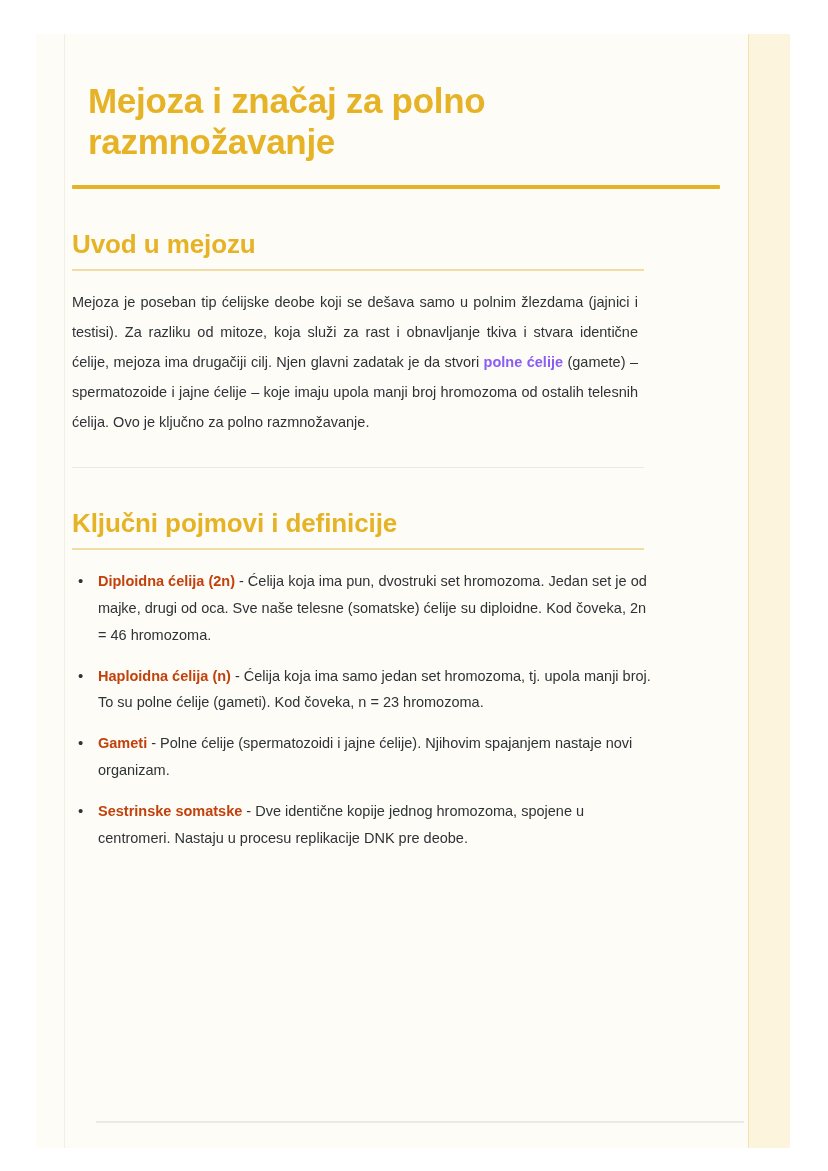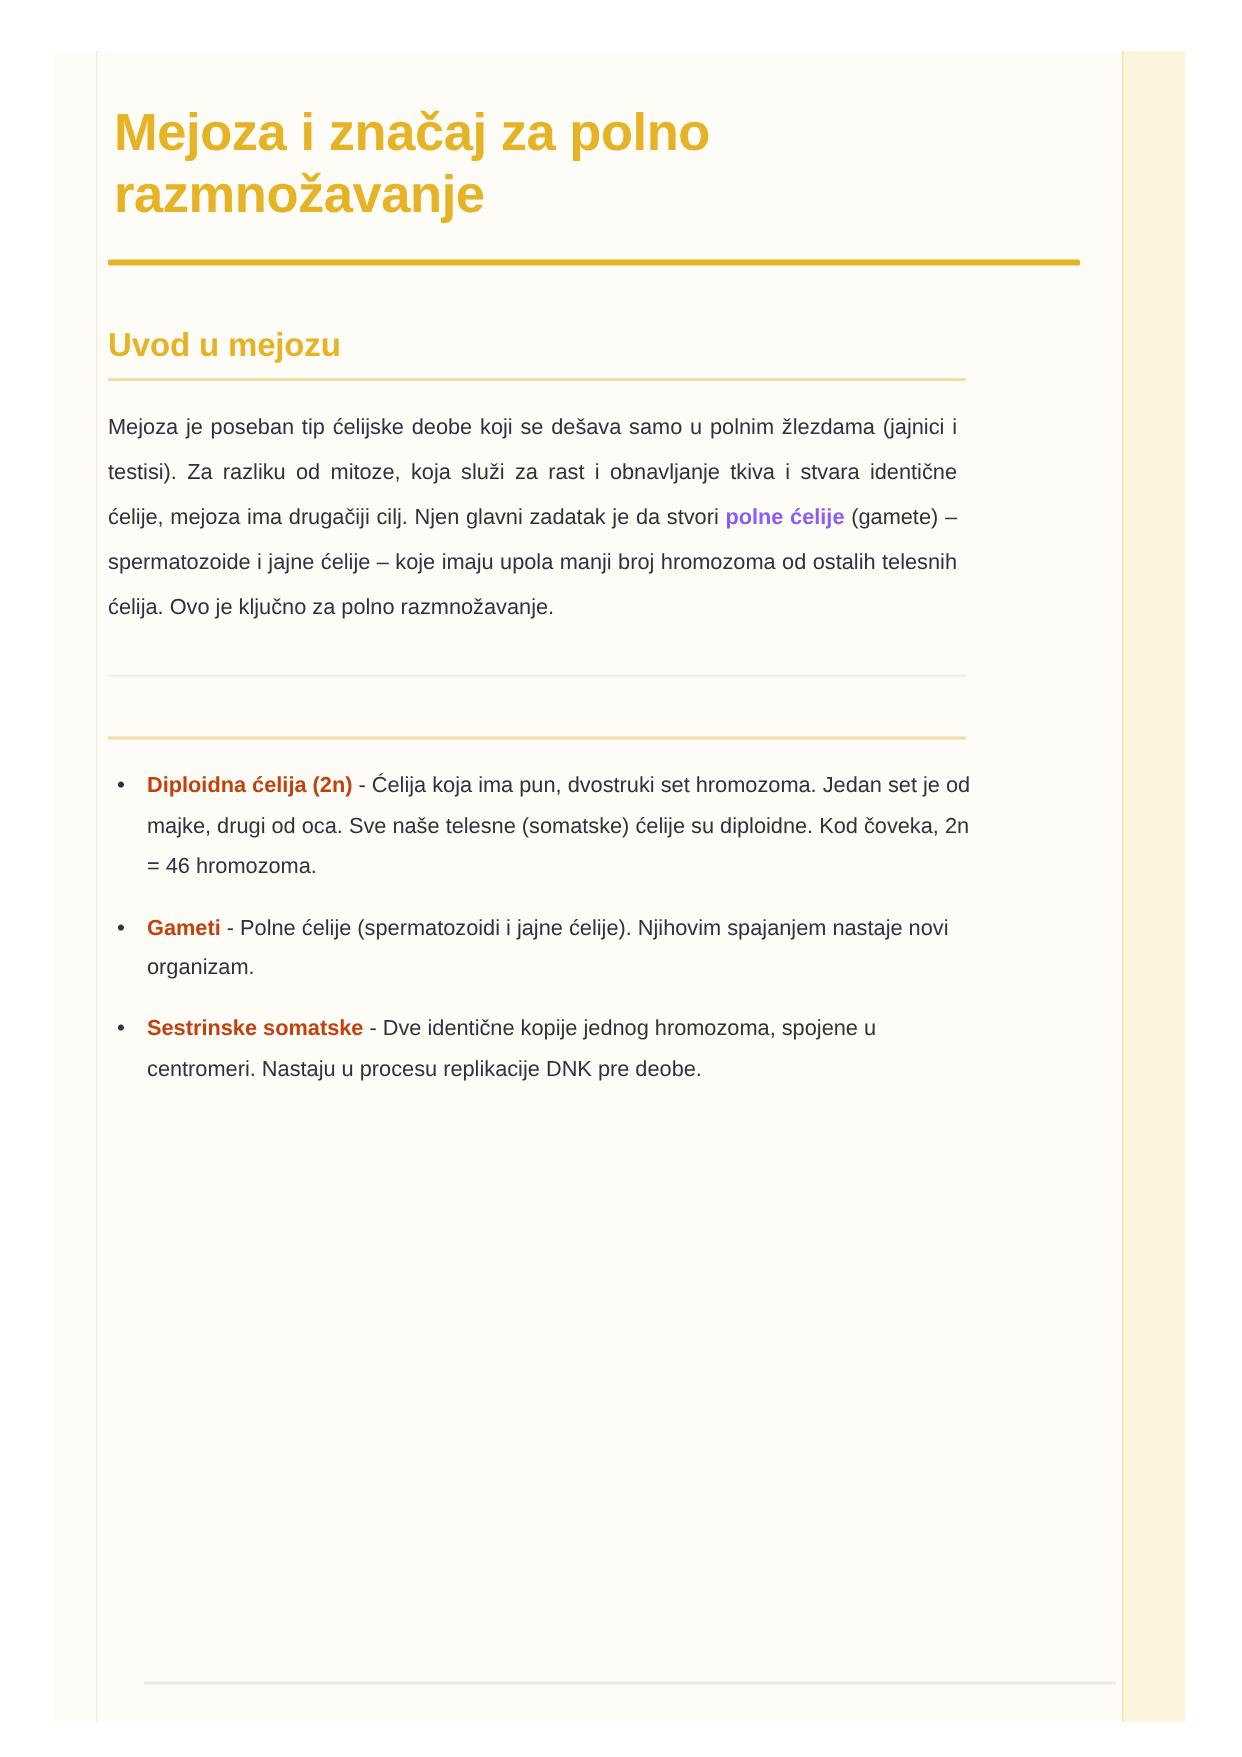--- a/index.html
+++ b/index.html
@@ -58,38 +58,38 @@
     box-sizing: content-box;
   }
 
   
   .doc-title {
     color: #e5b325;
     font-size: 35px;
     font-weight: bold;
     line-height: 1.18;
     letter-spacing: -0.3px;
-    margin: 4px;
+    margin: 16px;
     width: 540px;
   }
   .title-rule {
     margin-top: 22px;
     width: 648px;
     height: 4px;
     background: #e5b325;
     border-radius: 1px;
   }
 
   
   .section {
     margin-top: 40px;
   }
   .section-heading {
     color: #e5b325;
-    font-size: 22px;
+    font-size: 26px;
     font-weight: bold;
     margin: 0;
     letter-spacing: -0.1px;
   }
   .section-rule {
     margin-top: 9px;
     width: 572px;
     height: 2px;
     background: #f0dca4;
   }
@@ -178,24 +178,26 @@
 
     <div class="section">
       <h2 class="section-heading">Uvod u mejozu</h2>
       <div class="section-rule"></div>
       <p class="body">Mejoza je poseban tip ćelijske deobe koji se dešava samo u polnim žlezdama (jajnici i testisi). Za razliku od mitoze, koja služi za rast i obnavljanje tkiva i stvara identične ćelije, mejoza ima drugačiji cilj. Njen glavni zadatak je da stvori <b>polne ćelije</b> (gamete) – spermatozoide i jajne ćelije – koje imaju upola manji broj hromozoma od ostalih telesnih ćelija. Ovo je ključno za polno razmnožavanje.</p>
     </div>
 
     <div class="divider"></div>
 
     <div class="section">
+      <h2 class="section-heading">Ključni pojmovi i definicije</h2>
       <div class="section-rule"></div>
 
       <ul class="terms" id="terms-list">
           <li><span class="term">Diploidna ćelija (2n)</span><span> - Ćelija koja ima pun, dvostruki set hromozoma. Jedan set je od majke, drugi od oca. Sve naše telesne (somatske) ćelije su diploidne. Kod čoveka, 2n = 46 hromozoma.</span></li>
+          <li><span class="term">Haploidna ćelija (n)</span><span> - Ćelija koja ima samo jedan set hromozoma, tj. upola manji broj. To su polne ćelije (gameti). Kod čoveka, n = 23 hromozoma.</span></li>
           <li><span class="term">Gameti</span><span> - Polne ćelije (spermatozoidi i jajne ćelije). Njihovim spajanjem nastaje novi organizam.</span></li>
           <li><span class="term">Sestrinske somatske</span><span> - Dve identične kopije jednog hromozoma, spojene u centromeri. Nastaju u procesu replikacije DNK pre deobe.</span></li>
         </ul>
     </div>
 
   </div>
 
   <div class="footer-rule"></div>
   <div class="watermark">(c) Knowunity 2025</div>
 

